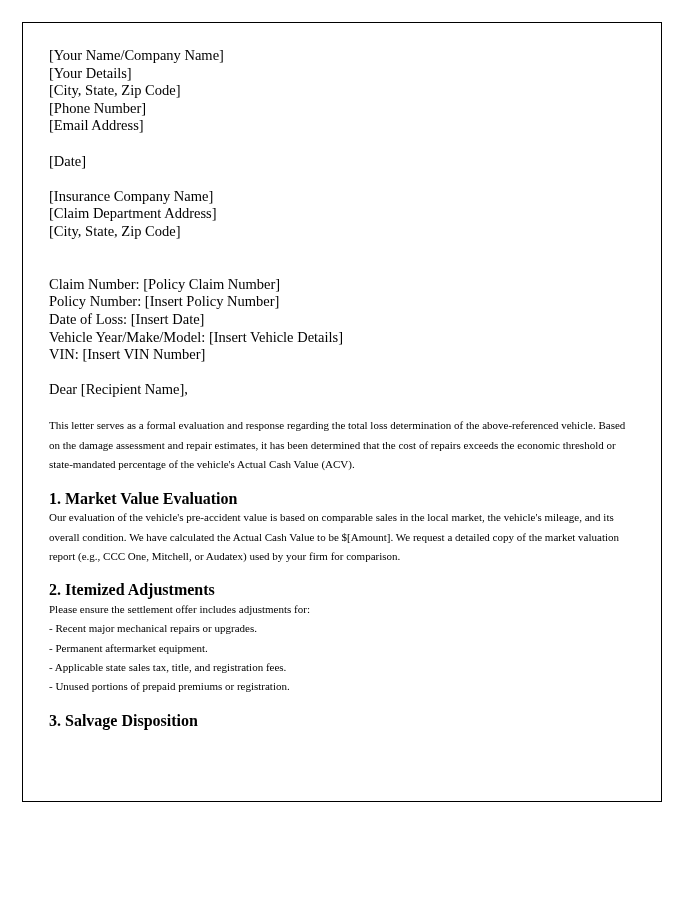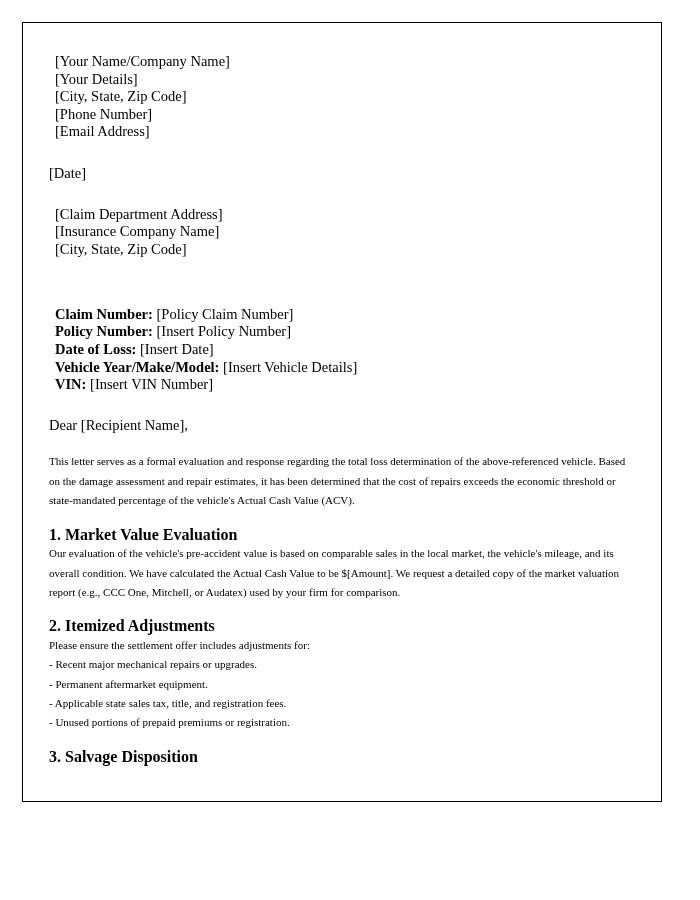--- a/index.html
+++ b/index.html
@@ -47,27 +47,27 @@
   }
   .bold {
     font-weight: bold;
   }
   .heading {
     font-size: 16px;
     line-height: 19.4px;
     font-weight: bold;
   }
   .block {
-    margin: 6px;
+    margin: 0;
   }
   .gap-para {
     height: 14px;
   }
   .label-run .bold {
-    font-weight: bold;
+    font-weight: normal;
   }
 </style>
 </head>
 <body>
 
 <div class="page">
   <div class="content">
 
     <div class="block">
       <div class="line">[Your Name/Company Name]</div>
@@ -77,22 +77,22 @@
       <div class="line">[Email Address]</div>
     </div>
 
     <div class="spacer"></div>
 
     <div class="line">[Date]</div>
 
     <div class="spacer"></div>
 
     <div class="block">
+      <div class="line">[Insurance Company Name]</div>
       <div class="line">[Claim Department Address]</div>
-      <div class="line">[Insurance Company Name]</div>
       <div class="line">[City, State, Zip Code]</div>
     </div>
 
     <div class="spacer"></div>
 
 
     <div class="spacer"></div>
 
     <div class="block">
       <div class="line label-run"><span class="bold">Claim Number:</span> <span>[Policy Claim Number]</span></div>

